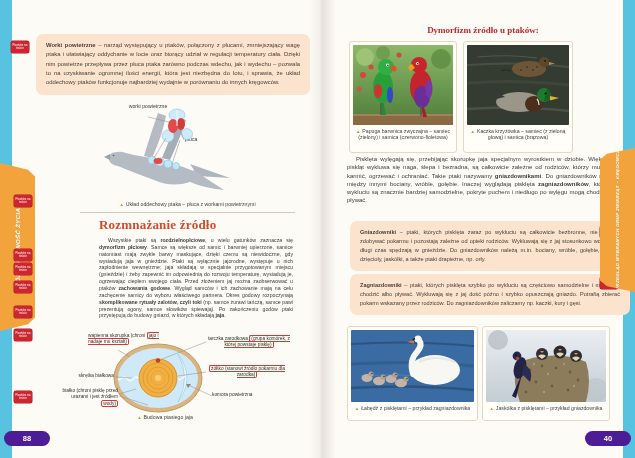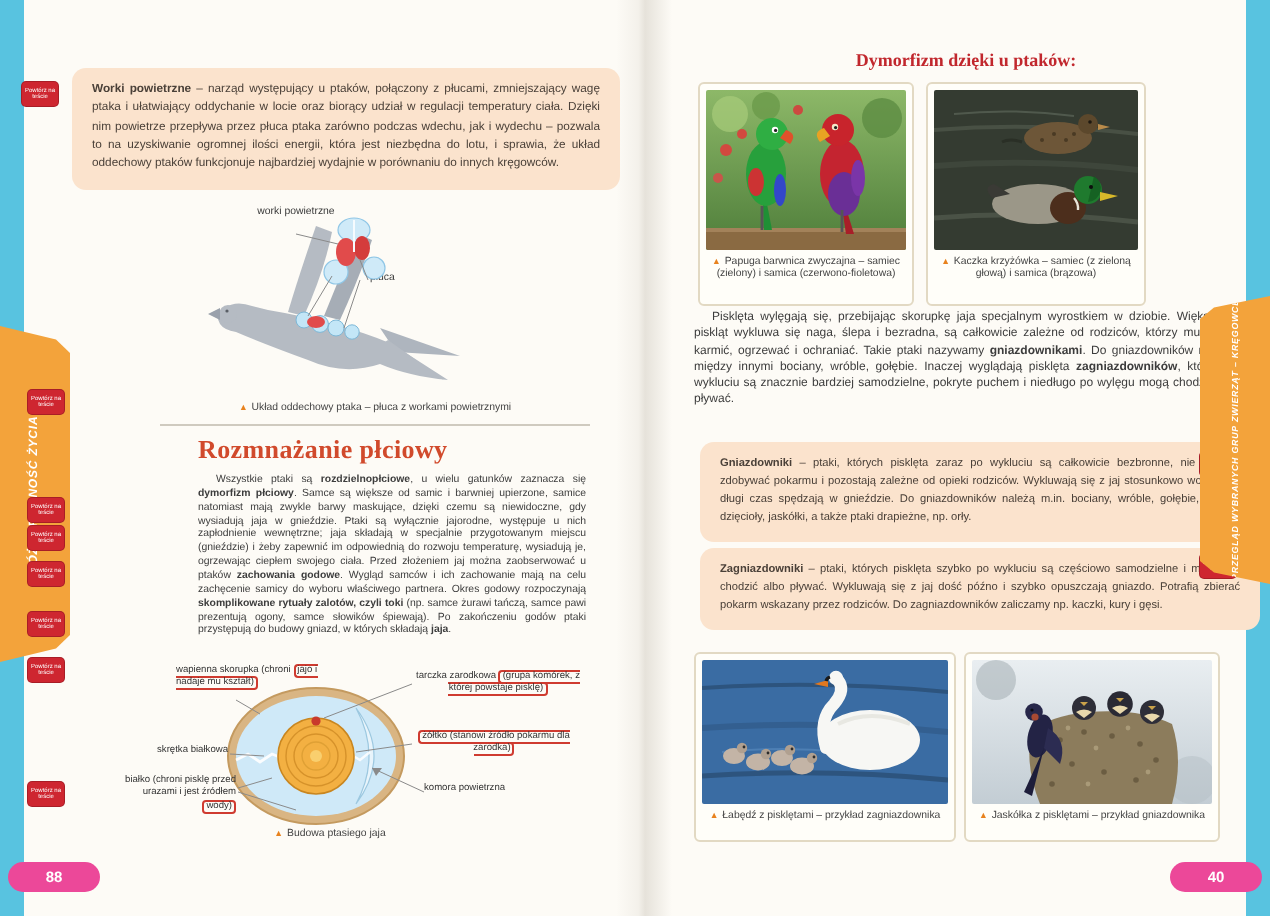--- a/index.html
+++ b/index.html
@@ -29,21 +29,21 @@
   .photo-card{position:absolute;background:#fffef9;border:1px solid #e2d9c3;border-radius:3px;
               padding:3px;box-sizing:border-box;}
   .photo-card svg{display:block;border-radius:1px;}
   .photo-cap{margin-top:2.5px;font-size:5.2px;line-height:1.25;text-align:center;color:#444;}
   .tab{position:absolute;background:#f3a33b;}
   .tab-left{clip-path:polygon(0 0,80% 4%,100% 8%,100% 92%,80% 96%,0 100%);}
   .tab-right{clip-path:polygon(100% 0,100% 100%,20% 96%,0 92%,0 8%,20% 4%);}
   .tab-text{writing-mode:vertical-rl;transform:rotate(180deg);height:100%;width:100%;
             display:flex;align-items:center;justify-content:center;color:#fff;font-weight:bold;
             font-style:italic;white-space:nowrap;letter-spacing:.4px;}
-  .page-pill{position:absolute;top:431px;height:15px;width:46px;background:#ec4899;border-radius:9px;
+  .page-pill{position:absolute;top:431px;height:15px;width:46px;background:#4c1d95;border-radius:9px;
              color:#fff;font-weight:bold;font-size:7.5px;display:flex;align-items:center;justify-content:center;}
   .diag-label{position:absolute;font-size:5.2px;color:#3a3a3a;text-align:center;line-height:1.25;}
   .egg-label{position:absolute;font-size:4.8px;line-height:1.35;color:#333;}
   .cap-center{position:absolute;text-align:center;}
   .rule-under{border-bottom:.5px solid #cfcabf;padding-bottom:4px;}
 </style>
 </head>
 <body>
 
 <div class="spread">
@@ -121,21 +121,21 @@
       <line x1="48" y1="17" x2="69" y2="22"></line>
       <line x1="84" y1="40" x2="80" y2="30"></line>
       <line x1="66" y1="38" x2="54" y2="58"></line>
       <line x1="80" y1="40" x2="72" y2="64"></line>
     </g>
   </svg>
   <div class="caption cap-center rule-under" style="left:80px;top:201px;width:215px;">
     <span class="tri">▲</span><span>Układ oddechowy ptaka – płuca z workami powietrznymi</span>
   </div>
 
-  <div class="h-left" style="left:99px;top:217px;">Rozmnażanie płciowy</div>
+  <div class="h-left" style="left:99px;top:217px;">Rozmnażanie źródło</div>
 
   <div class="para lp" style="left:99px;top:237px;width:194px;"><span>Wszystkie ptaki są </span><span class="bld">rozdzielnopłciowe</span><span>, u wielu gatunków zaznacza się </span><span class="bld">dymorfizm płciowy</span><span>. Samce są większe od samic i barwniej upierzone, samice natomiast mają zwykle barwy maskujące, dzięki czemu są niewidoczne, gdy wysiadują jaja w gnieździe. Ptaki są wyłącznie jajorodne, występuje u nich zapłodnienie wewnętrzne; jaja składają w specjalnie przygotowanym miejscu (gnieździe) i żeby zapewnić im odpowiednią do rozwoju temperaturę, wysiadują je, ogrzewając ciepłem swojego ciała. Przed złożeniem jaj można zaobserwować u ptaków </span><span class="bld">zachowania godowe</span><span>. Wygląd samców i ich zachowanie mają na celu zachęcenie samicy do wyboru właściwego partnera. Okres godowy rozpoczynają </span><span class="bld">skomplikowane rytuały zalotów, czyli toki</span><span> (np. samce żurawi tańczą, samce pawi prezentują ogony, samce słowików śpiewają). Po zakończeniu godów ptaki przystępują do budowy gniazd, w których składają </span><span class="bld">jaja</span><span>.</span></div>
 
   <svg style="position:absolute;left:88px;top:332px;" width="220" height="90" viewBox="0 0 220 90">
     <ellipse cx="70" cy="46" rx="44" ry="34" fill="#d9b583" stroke="#c49a5f" stroke-width="1"></ellipse>
     <ellipse cx="70" cy="46" rx="40" ry="30" fill="#cfe9f8"></ellipse>
     <path d="M90,22 Q103,46 90,70 Q108,46 90,22 Z" fill="#e8f4fb" stroke="#9cc8e0" stroke-width="0.6"></path>
     <polyline points="30,48 36,45 42,49 48,45 53,47" fill="none" stroke="#ffffff" stroke-width="1.4" opacity="0.9"></polyline>
     <polyline points="87,45 92,48 97,44" fill="none" stroke="#ffffff" stroke-width="1.2" opacity="0.85"></polyline>
     <circle cx="70" cy="46" r="19" fill="#f3b042" stroke="#c9861f" stroke-width="0.8"></circle>
@@ -160,21 +160,21 @@
   <div class="egg-label" style="left:62px;top:388px;width:56px;text-align:right;"><span>białko (chroni pisklę przed urazami i jest źródłem </span><span class="ann-box">wody)</span></div>
   <div class="egg-label" style="left:206px;top:336px;width:86px;text-align:center;"><span>tarczka zarodkowa </span><span class="ann-box">(grupa komórek, z której powstaje pisklę)</span></div>
   <div class="egg-label" style="left:206px;top:366px;width:82px;text-align:center;"><span class="ann-box">żółtko (stanowi źródło pokarmu dla zarodka)</span></div>
   <div class="egg-label" style="left:212px;top:392px;width:70px;"><span>komora powietrzna</span></div>
   <div class="caption cap-center" style="left:105px;top:414px;width:120px;">
     <span class="tri">▲</span><span>Budowa ptasiego jaja</span>
   </div>
 
   <div class="page-pill" style="left:4px;">88</div>
 
-  <div class="h-right" style="left:347px;top:25px;width:272px;">Dymorfizm dzięki u ptaków:</div>
+  <div class="h-right" style="left:347px;top:25px;width:272px;">Dymorfizm źródło u ptaków:</div>
 
   <div class="photo-card" style="left:349px;top:41px;width:108px;height:112px;">
     <svg width="100" height="80" viewBox="0 0 100 80">
       <defs>
         <linearGradient id="folg" x1="0" y1="0" x2="0" y2="1">
           <stop offset="0" stop-color="#8db868"></stop>
             <stop offset="1" stop-color="#4e7d3a"></stop>
         </linearGradient>
       </defs>
       <rect width="100" height="80" fill="url(#folg)"></rect>

